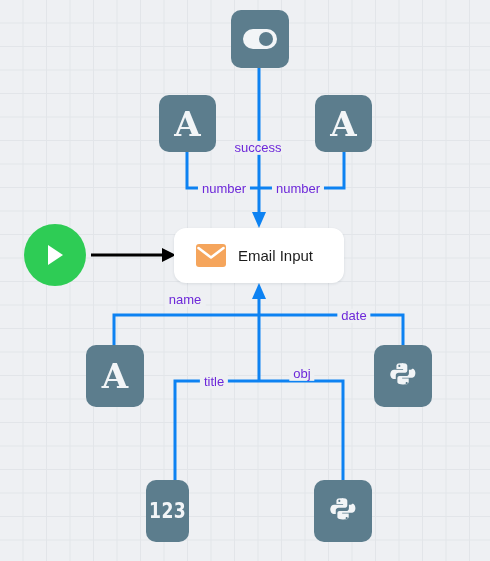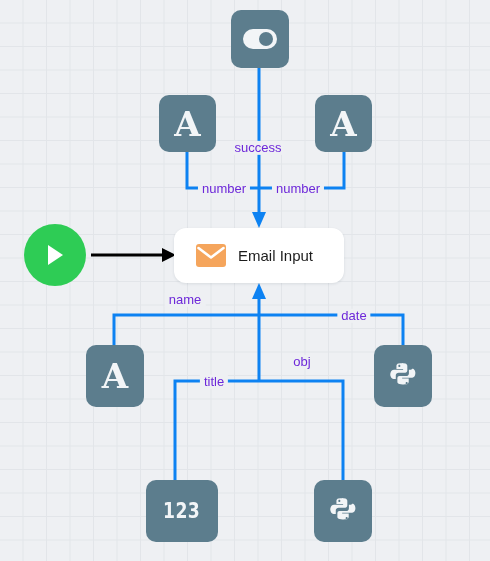--- a/index.html
+++ b/index.html
@@ -142,21 +142,21 @@
 
   <div class="node" style="left:374px; top:345px; width:58px; height:62px;">
     <span>
       <svg class="icon" width="30" height="30" viewBox="0 0 32 32">
         <path fill="#f2f5f7" d="M15.9 2c-2 0-3.6.2-4.8.6-1.4.4-2.1 1.3-2.1 2.6v3.3h7.1v.9H6.3c-1.4 0-2.6.8-3.3 2.3-.8 1.7-.8 3.4 0 5.2.6 1.4 1.6 2.2 2.9 2.2h2.4v-3.9c0-1.5 1.3-2.8 3.1-2.8h7c1.2 0 2.2-1 2.2-2.2V5.2c0-1.2-.9-2.1-2.2-2.5-1-.4-2.3-.7-3.5-.7zm-3.8 2.1c.6 0 1.1.5 1.1 1.1s-.5 1.1-1.1 1.1S11 5.8 11 5.2s.5-1.1 1.1-1.1z"></path>
         <path fill="#f2f5f7" d="M24.7 9.4h-2.4v3.8c0 1.6-1.4 2.9-3.1 2.9h-7c-1.2 0-2.2 1-2.2 2.2v4.1c0 1.2 1 1.9 2.2 2.2 1.4.4 2.8.5 4.5.4 1.2-.1 2.2-.2 3.2-.5 1.4-.4 2.2-1.2 2.2-2.5v-3.3h-7v-.9h10.6c1.4 0 2.4-.9 3-2.3.7-1.7.7-3.3 0-5-.5-1.5-1.5-2.2-2.9-2.2zm-4.8 13.1c.6 0 1.1.5 1.1 1.1s-.5 1.1-1.1 1.1-1.1-.5-1.1-1.1.5-1.1 1.1-1.1z"></path>
       </svg>
     </span>
   </div>
 
-  <div class="node" style="left:146px; top:480px; width:72px; height:62px;">
+  <div class="node" style="left:146px; top:480px; width:43px; height:62px;">
     <span class="node-text glyph-123">123</span>
   </div>
 
   <div class="node" style="left:314px; top:480px; width:58px; height:62px;">
     <span>
       <svg class="icon" width="30" height="30" viewBox="0 0 32 32">
         <path fill="#f2f5f7" d="M15.9 2c-2 0-3.6.2-4.8.6-1.4.4-2.1 1.3-2.1 2.6v3.3h7.1v.9H6.3c-1.4 0-2.6.8-3.3 2.3-.8 1.7-.8 3.4 0 5.2.6 1.4 1.6 2.2 2.9 2.2h2.4v-3.9c0-1.5 1.3-2.8 3.1-2.8h7c1.2 0 2.2-1 2.2-2.2V5.2c0-1.2-.9-2.1-2.2-2.5-1-.4-2.3-.7-3.5-.7zm-3.8 2.1c.6 0 1.1.5 1.1 1.1s-.5 1.1-1.1 1.1S11 5.8 11 5.2s.5-1.1 1.1-1.1z"></path>
         <path fill="#f2f5f7" d="M24.7 9.4h-2.4v3.8c0 1.6-1.4 2.9-3.1 2.9h-7c-1.2 0-2.2 1-2.2 2.2v4.1c0 1.2 1 1.9 2.2 2.2 1.4.4 2.8.5 4.5.4 1.2-.1 2.2-.2 3.2-.5 1.4-.4 2.2-1.2 2.2-2.5v-3.3h-7v-.9h10.6c1.4 0 2.4-.9 3-2.3.7-1.7.7-3.3 0-5-.5-1.5-1.5-2.2-2.9-2.2zm-4.8 13.1c.6 0 1.1.5 1.1 1.1s-.5 1.1-1.1 1.1-1.1-.5-1.1-1.1.5-1.1 1.1-1.1z"></path>
       </svg>
     </span>
@@ -179,15 +179,15 @@
       </svg>
     </span>
   </div>
 
   <div class="edge-label" style="left:258px; top:148px;">success</div>
   <div class="edge-label" style="left:224px; top:189px;">number</div>
   <div class="edge-label" style="left:298px; top:189px;">number</div>
   <div class="edge-label" style="left:185px; top:300px;">name</div>
   <div class="edge-label" style="left:330px; top:316px;margin-left:24px;">date</div>
   <div class="edge-label" style="left:214px; top:382px;">title</div>
-  <div class="edge-label" style="left:302px; top:362px;">obj</div>
+  <div class="edge-label" style="left:302px; top:374px;">obj</div>
 
 </div>
 
 </body></html>

